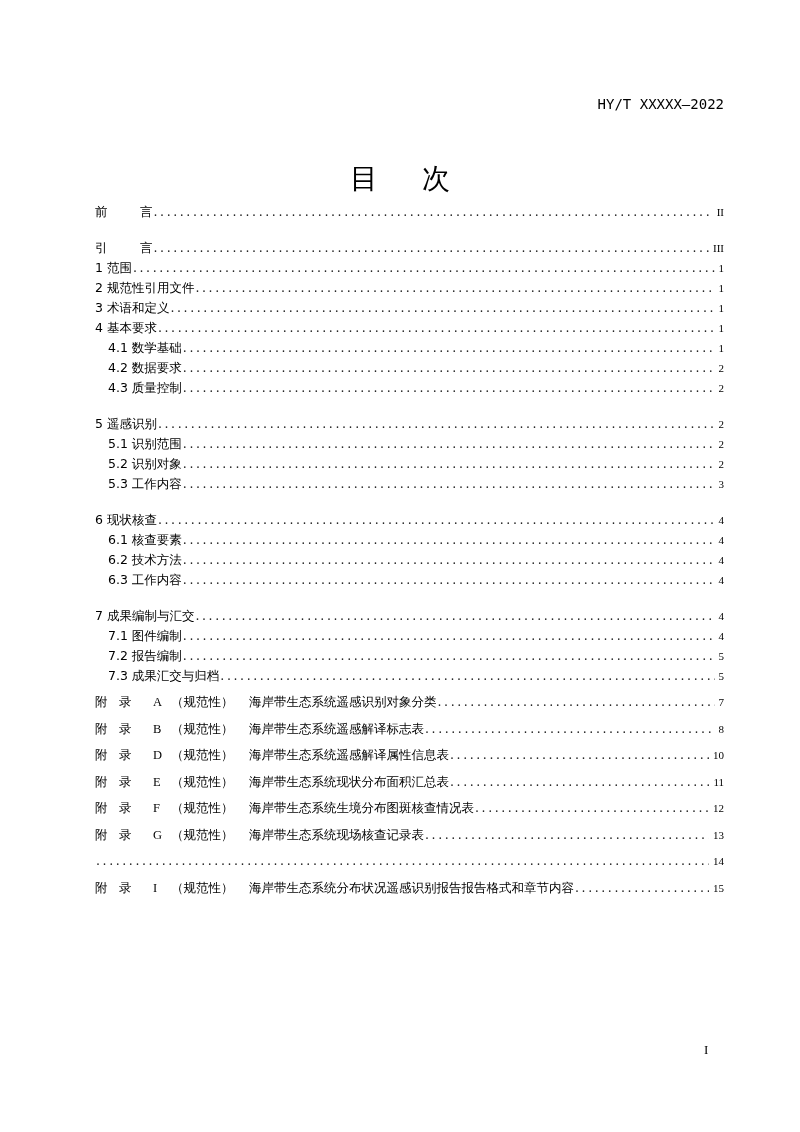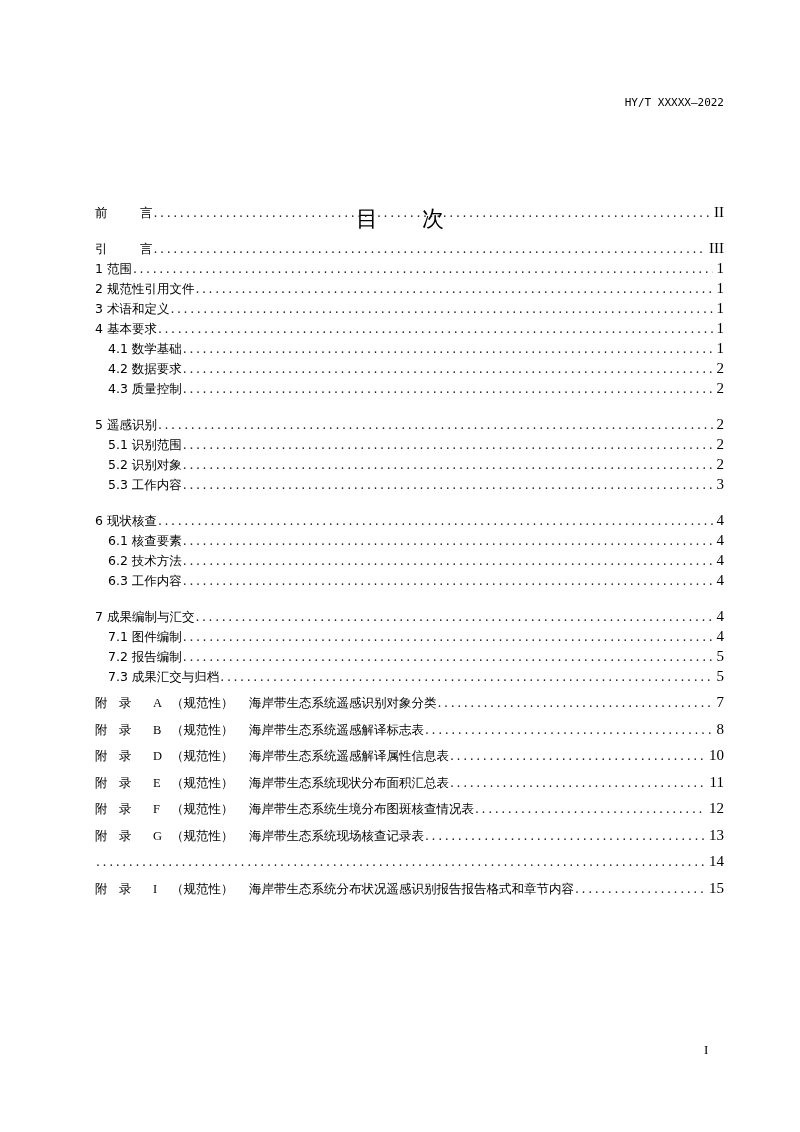--- a/index.html
+++ b/index.html
@@ -1,32 +1,32 @@
 <!DOCTYPE html>
 <html><head>
 <meta charset="utf-8">
 <style>
   html, body { margin: 0; padding: 0; background: #ffffff; }
   body { width: 800px; height: 1132px; position: relative; overflow: hidden;
          font-family: "DejaVu Sans", sans-serif; color: #000; }
-  .header-code { position: absolute; top: 96px; right: 76px; font-size: 11px;
+  .header-code { position: absolute; top: 96px; right: 76px; font-size: 14px;
                  font-family: "DejaVu Sans Mono", "Liberation Mono", monospace; letter-spacing: 0px; }
   .title { position: absolute; top: 160px; left: 0; width: 800px; text-align: center;
-           font-size: 22px; letter-spacing: 0; margin-top: 44px; }
+           font-size: 28px; letter-spacing: 0; }
   .title span { display: inline-block; }
   .title .gap { width: 44px; }
   .toc { position: absolute; top: 202px; left: 95px; width: 629px; }
   .row { display: flex; align-items: baseline; font-size: 12.5px; height: 20px; line-height: 20px; }
   .row.gap-before { margin-top: 16px; }
   .row.l2 { padding-left: 13px; }
   .row .lbl { white-space: nowrap; }
   .row .dots { flex: 1; overflow: hidden; white-space: nowrap; margin: 0 4px 0 1px;
                font-family: "DejaVu Serif", "Liberation Serif", serif; letter-spacing: 2.6px; color: #222; }
   .row .dots::after { content: "................................................................................................................................................................................"; }
-  .row .pg { font-family: "Liberation Serif", "DejaVu Serif", serif; font-size: 15px; white-space: nowrap; }
+  .row .pg { font-family: "Liberation Serif", "DejaVu Serif", serif; font-size: 11px; white-space: nowrap; }
   .front .kw1 { display: inline-block; width: 45px; }
   .app { height: 26.5px; line-height: 32px; }
   .app .a-fu { display: inline-block; width: 24px; }
   .app .a-lu { display: inline-block; width: 34px; }
   .app .a-letter { display: inline-block; width: 26px; font-family: "Liberation Serif", serif; }
   .app .a-type { display: inline-block; width: 78px; margin-left: -8px; }
   .footer-page { position: absolute; top: 1042px; left: 704px; font-size: 13px;
                  font-family: "Liberation Serif", serif; }
 </style>
 </head>

